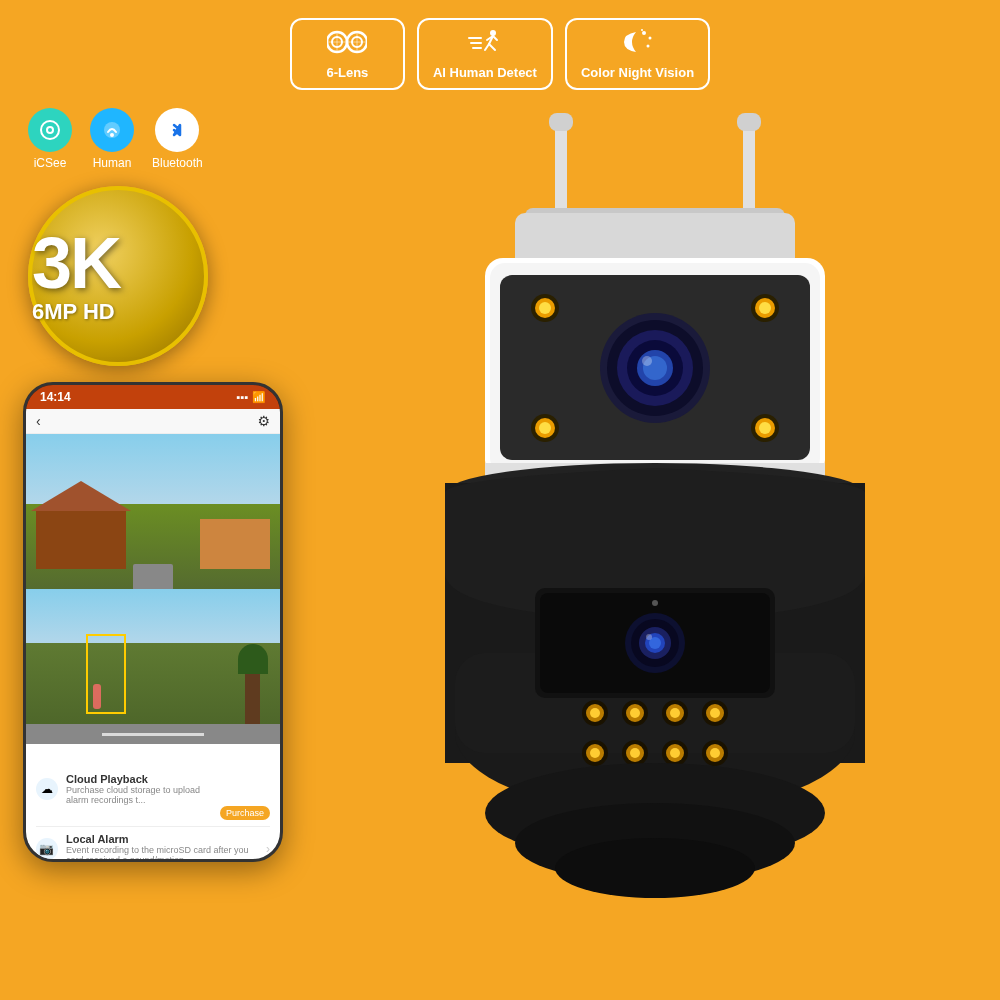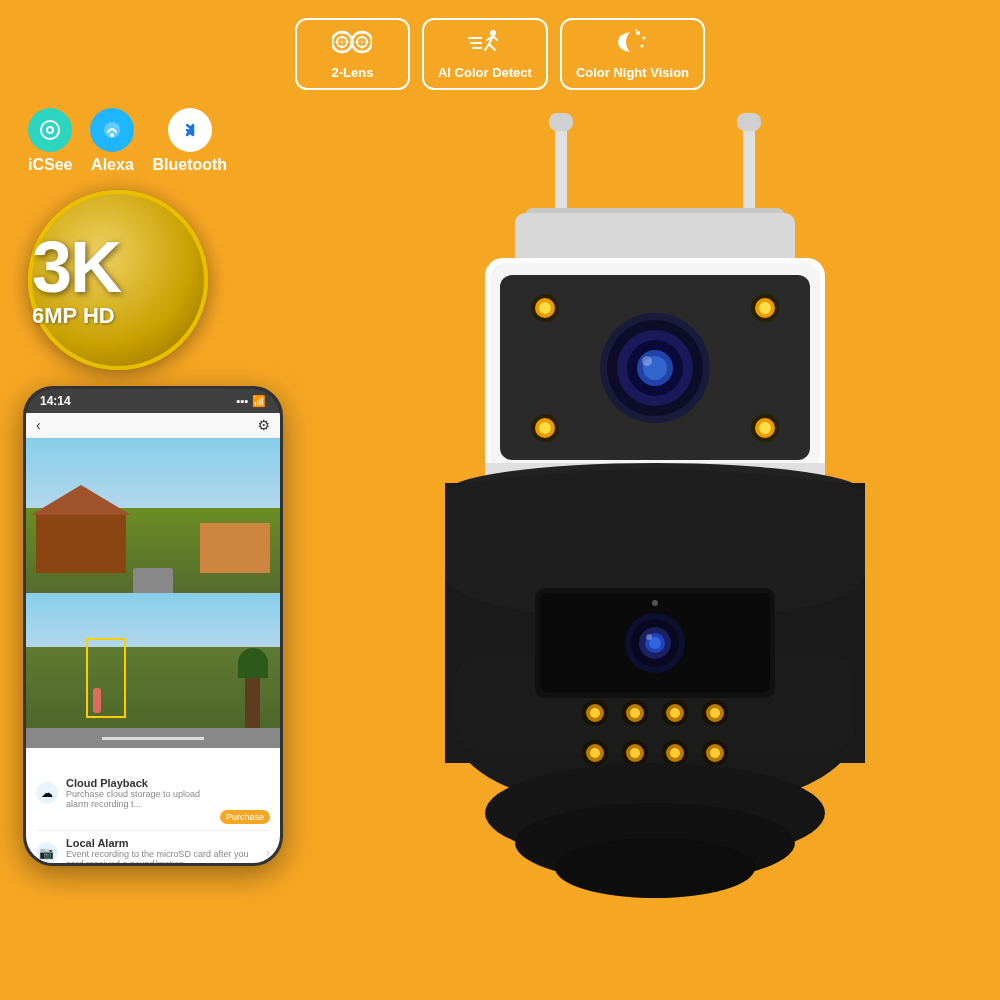--- a/index.html
+++ b/index.html
@@ -94,22 +94,22 @@
       justify-content: center;
       font-size: 22px;
     }
 
     .icsee-icon { background: #2dd4bf; }
     .alexa-icon { background: #1fb6ff; }
     .bluetooth-icon { background: white; color: #1a73e8; }
 
     .app-icon-label {
       color: white;
-      font-size: 16px;
-      font-weight: 700;
+      font-size: 12px;
+      font-weight: 400;
     }
 
     
     .resolution-badge {
       width: 180px;
       height: 180px;
       border-radius: 50%;
       background: radial-gradient(circle at 40% 35%, #f0d060, #c8a000 60%, #8b6900);
       display: flex;
       flex-direction: column;
@@ -142,21 +142,21 @@
       border-radius: 30px;
       border: 3px solid #333;
       overflow: hidden;
       margin-left: 5px;
       box-shadow: 0 8px 30px rgba(0,0,0,0.4);
       height: 480px;
       position: relative;
     }
 
     .phone-notch {
-      background: #404040;
+      background: #c2410c;
       height: 24px;
       display: flex;
       align-items: center;
       justify-content: space-between;
       padding: 0 14px;
     }
 
     .phone-time {
       color: white;
       font-size: 12px;
@@ -278,41 +278,41 @@
           <circle cx="10" cy="14" r="5" fill="none" stroke="white" stroke-width="2"></circle>
           <circle cx="30" cy="14" r="10" fill="none" stroke="white" stroke-width="2.5"></circle>
           <circle cx="30" cy="14" r="5" fill="none" stroke="white" stroke-width="2"></circle>
 
           <line x1="10" y1="4" x2="10" y2="24" stroke="white" stroke-width="1" opacity="0.5"></line>
           <line x1="0" y1="14" x2="20" y2="14" stroke="white" stroke-width="1" opacity="0.5"></line>
           <line x1="30" y1="4" x2="30" y2="24" stroke="white" stroke-width="1" opacity="0.5"></line>
           <line x1="20" y1="14" x2="40" y2="14" stroke="white" stroke-width="1" opacity="0.5"></line>
         </svg>
       </div>
-      <span class="badge-label">2-Lens</span>
+      <span class="badge-label">6-Lens</span>
     </div>
 
 
     <div class="feature-badge">
       <div class="badge-icon">
         <svg width="36" height="28" viewBox="0 0 36 28">
 
           <circle cx="26" cy="5" r="3" fill="white"></circle>
           <line x1="26" y1="8" x2="22" y2="16" stroke="white" stroke-width="2" stroke-linecap="round"></line>
           <line x1="22" y1="16" x2="18" y2="22" stroke="white" stroke-width="2" stroke-linecap="round"></line>
           <line x1="22" y1="16" x2="28" y2="22" stroke="white" stroke-width="2" stroke-linecap="round"></line>
           <line x1="26" y1="8" x2="20" y2="12" stroke="white" stroke-width="2" stroke-linecap="round"></line>
           <line x1="26" y1="8" x2="30" y2="12" stroke="white" stroke-width="2" stroke-linecap="round"></line>
 
           <line x1="2" y1="10" x2="14" y2="10" stroke="white" stroke-width="2" stroke-linecap="round"></line>
           <line x1="4" y1="15" x2="14" y2="15" stroke="white" stroke-width="2" stroke-linecap="round"></line>
           <line x1="6" y1="20" x2="14" y2="20" stroke="white" stroke-width="2" stroke-linecap="round"></line>
         </svg>
       </div>
-      <span class="badge-label">AI Color Detect</span>
+      <span class="badge-label">AI Human Detect</span>
     </div>
 
     <div class="feature-badge">
       <div class="badge-icon">
         <svg width="36" height="28" viewBox="0 0 36 28">
 
           <path d="M16 4 Q8 14 16 24 Q4 22 4 14 Q4 6 16 4Z" fill="white"></path>
 
           <circle cx="24" cy="5" r="2" fill="white"></circle>
           <circle cx="30" cy="10" r="1.5" fill="white"></circle>
@@ -340,21 +340,21 @@
           <span class="app-icon-label">iCSee</span>
         </div>
         <div class="app-icon-item">
           <div class="app-icon-circle alexa-icon">
             <svg width="24" height="24" viewBox="0 0 24 24">
               <circle cx="12" cy="12" r="8" fill="white" opacity="0.3"></circle>
               <path d="M8 14 Q12 8 16 14" fill="none" stroke="white" stroke-width="2" stroke-linecap="round"></path>
               <circle cx="12" cy="17" r="2" fill="white"></circle>
             </svg>
           </div>
-          <span class="app-icon-label">Alexa</span>
+          <span class="app-icon-label">Human</span>
         </div>
         <div class="app-icon-item">
           <div class="app-icon-circle bluetooth-icon">
             <svg width="22" height="22" viewBox="0 0 22 22">
               <path d="M8 6 L14 11 L8 16 L14 6 L14 16 L8 11" fill="none" stroke="#1a73e8" stroke-width="2.5" stroke-linecap="round" stroke-linejoin="round"></path>
             </svg>
           </div>
           <span class="app-icon-label">Bluetooth</span>
         </div>
       </div>
@@ -407,21 +407,21 @@
 
           <div style="position:absolute;bottom:0;left:0;right:0;height:20px;background:#888;"></div>
           <div style="position:absolute;bottom:8px;left:30%;right:30%;height:3px;background:white;opacity:0.7;"></div>
         </div>
 
         <div class="app-ui-bottom">
           <div class="app-menu-item">
             <div class="menu-icon">☁</div>
             <div class="menu-text">
               <div class="menu-title">Cloud Playback</div>
-              <div class="menu-subtitle">Purchase cloud storage to upload alarm recording t...</div>
+              <div class="menu-subtitle">Purchase cloud storage to upload alarm recordings t...</div>
             </div>
             <span class="menu-badge">Purchase</span>
           </div>
           <div class="app-menu-item">
             <div class="menu-icon">📷</div>
             <div class="menu-text">
               <div class="menu-title">Local Alarm</div>
               <div class="menu-subtitle">Event recording to the microSD card after you card received a sound/motion...</div>
             </div>
             <span class="menu-arrow">›</span>

